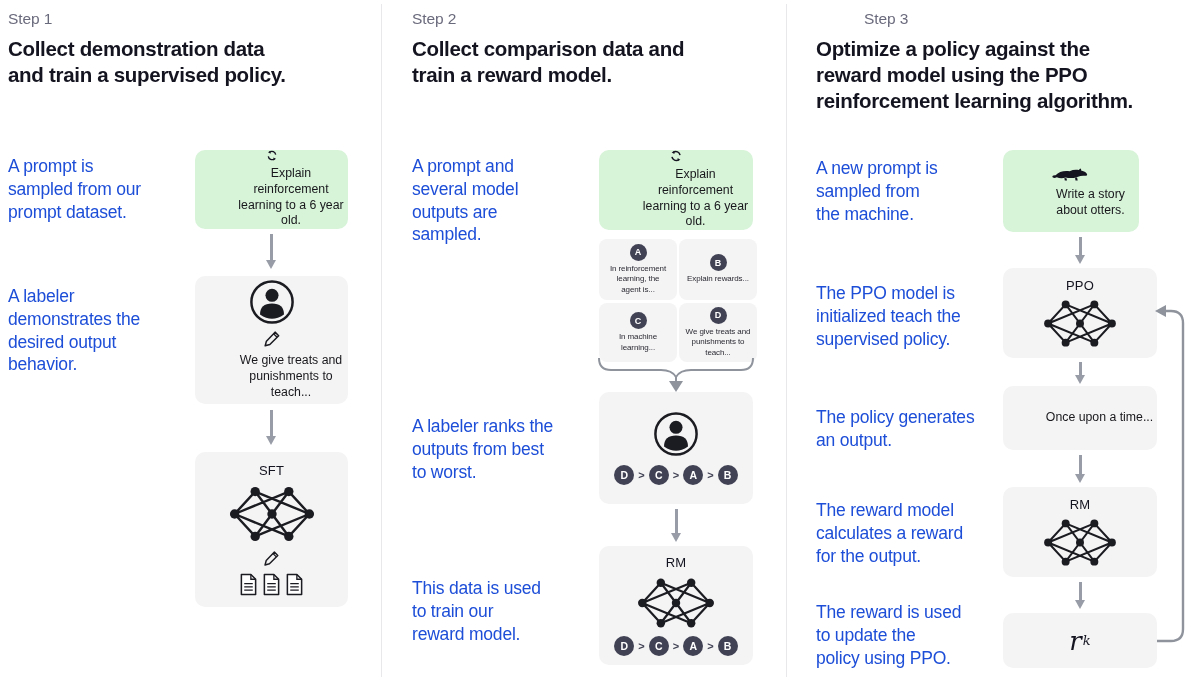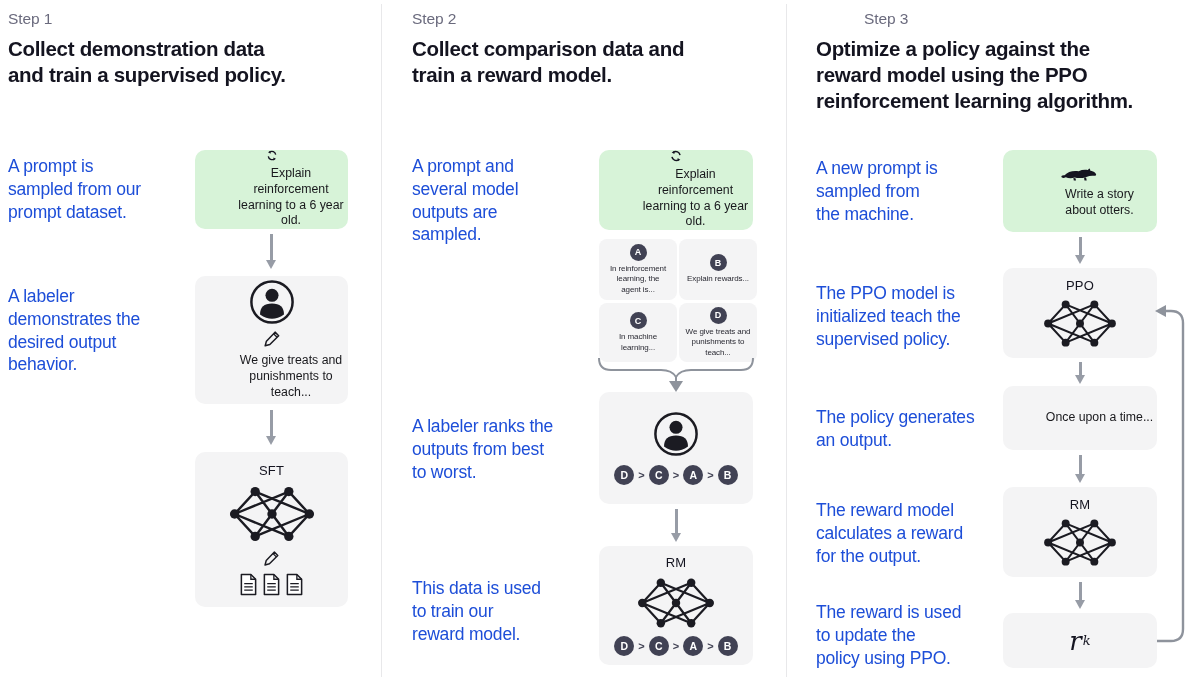--- a/index.html
+++ b/index.html
@@ -238,21 +238,21 @@
 supervised policy.</div>
   <div class="caption" style="left:816px;top:406px;">The policy generates
 an output.</div>
   <div class="caption" style="left:816px;top:499px;">The reward model
 calculates a reward
 for the output.</div>
   <div class="caption" style="left:816px;top:601px;">The reward is used
 to update the
 policy using PPO.</div>
 
-  <div class="box green" style="left:1003px;top:150px;width:154px;height:82px;">
+  <div class="box green" style="left:1003px;top:150px;width:136px;height:82px;">
     <svg width="40" height="18">
         <use href="#sym-otter"></use>
       </svg>
     <div class="box-text">Write a story
 about otters.</div>
   </div>
 
   <div class="varrow" style="left:1079px;top:237px;height:18px;"></div>
 
   <div class="box gray" style="left:1003px;top:268px;width:154px;height:90px;gap:5px;">

